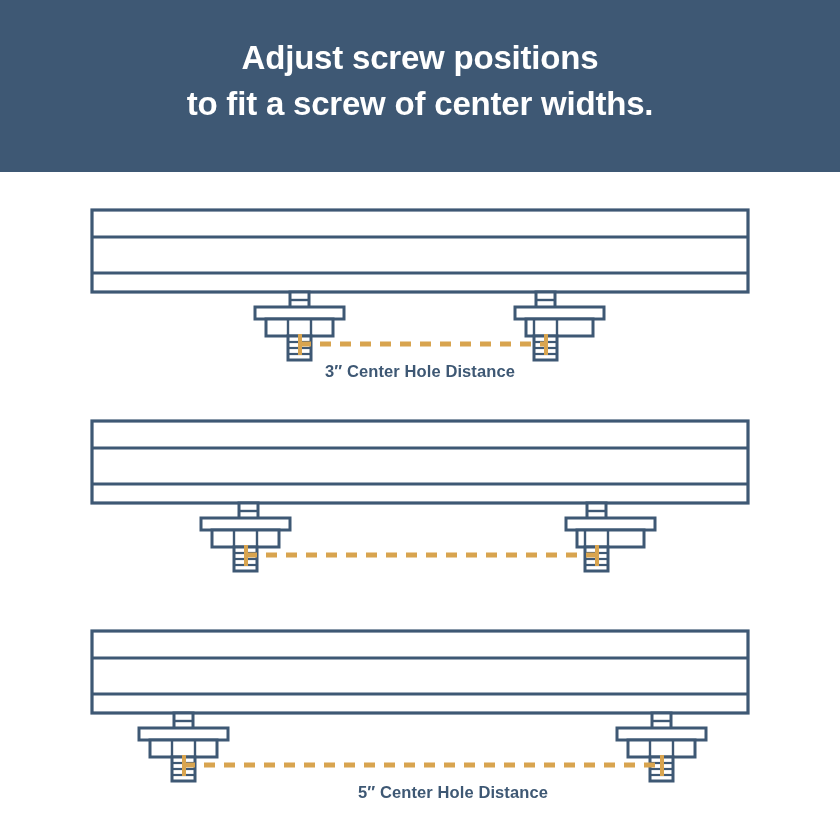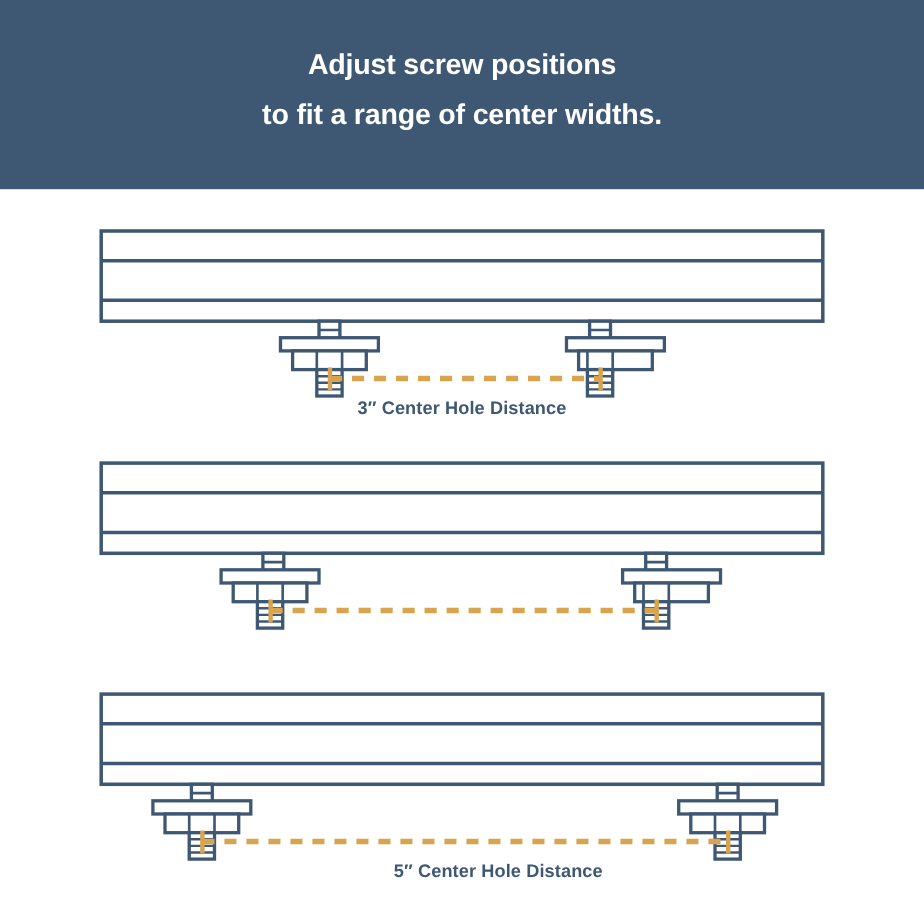--- a/index.html
+++ b/index.html
@@ -34,21 +34,21 @@
     flex-direction: column;
     align-items: center;
     justify-content: center;
     box-sizing: border-box;
     padding-bottom: 10px;
   }
   .header-line {
     color: #ffffff;
     font-family: "Liberation Sans", sans-serif;
     font-weight: bold;
-    font-size: 26px;
+    font-size: 33px;
     line-height: 46px;
     letter-spacing: -0.2px;
     text-align: center;
     white-space: nowrap;
   }
 
   
   .section {
     position: absolute;
     left: 0;
@@ -70,21 +70,21 @@
     white-space: nowrap;
   }
 </style>
 </head>
 <body>
 
 <div class="page">
 
   <div class="header-banner">
     <div class="header-line">Adjust screw positions</div>
-    <div class="header-line">to fit a range of center widths.</div>
+    <div class="header-line">to fit a screw of center widths.</div>
   </div>
 
   <div class="section" style="top:190px;">
     <svg class="section-svg" width="840" height="175" viewBox="0 0 840 175" xmlns="http://www.w3.org/2000/svg">
 
       <g>
         <rect x="92" y="20" width="656" height="82" fill="#FFFFFF" stroke="#3E5874" stroke-width="3.2"></rect>
         <line x1="92" y1="47" x2="748" y2="47" stroke="#3E5874" stroke-width="3.2"></line>
         <line x1="92" y1="83" x2="748" y2="83" stroke="#3E5874" stroke-width="3.2"></line>
       </g>

